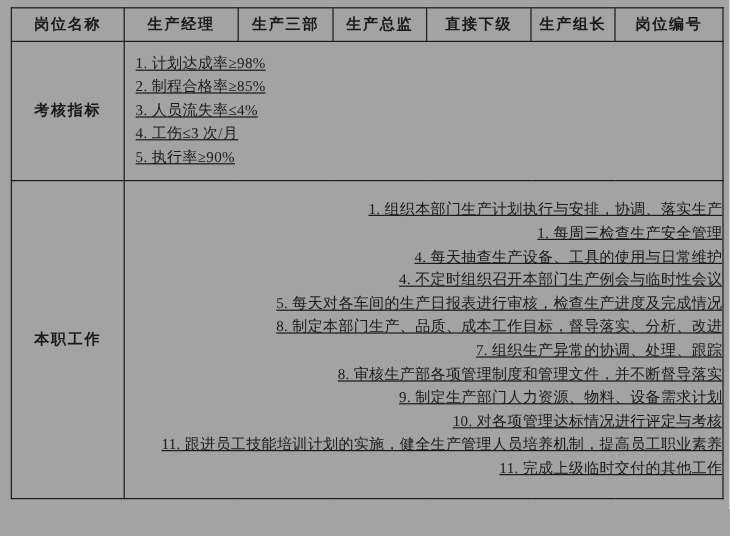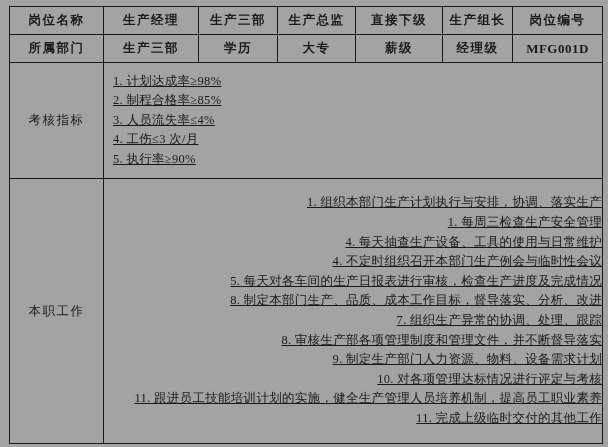--- a/index.html
+++ b/index.html
@@ -44,21 +44,21 @@
   td.hdr-cell.code-value {
     font-family: "Liberation Serif", "DejaVu Serif", serif;
     font-size: 13px;
     letter-spacing: 0.5px;
   }
   
   td.section-label {
     text-align: center;
     vertical-align: middle;
     font-family: "Liberation Sans", "DejaVu Sans", sans-serif;
-    font-weight: normal;
+    font-weight: bold;
     font-size: 12.5px;
     letter-spacing: 1.5px;
   }
   tr.kpi-row    { height: 116px; }
   tr.duties-row { height: 265px; }
   
   td.list-cell {
     vertical-align: middle;
     text-decoration: underline;
   }
@@ -91,29 +91,20 @@
     <tbody>
       <tr>
         <td class="hdr-cell">岗位名称</td>
         <td class="hdr-cell">生产经理</td>
         <td class="hdr-cell">生产三部</td>
         <td class="hdr-cell">生产总监</td>
         <td class="hdr-cell">直接下级</td>
         <td class="hdr-cell">生产组长</td>
         <td class="hdr-cell">岗位编号</td>
       </tr>
-      <tr>
-        <td class="hdr-cell">所属部门</td>
-        <td class="hdr-cell">生产三部</td>
-        <td class="hdr-cell">学历</td>
-        <td class="hdr-cell">大专</td>
-        <td class="hdr-cell">薪级</td>
-        <td class="hdr-cell">经理级</td>
-        <td class="hdr-cell code-value">MFG001D</td>
-      </tr>
       <tr class="kpi-row">
         <td class="section-label">考核指标</td>
         <td class="list-cell kpi-cell" colspan="6">
           <ul class="item-list">
             <li>1. 计划达成率≥98%</li>
             <li>2. 制程合格率≥85%</li>
             <li>3. 人员流失率≤4%</li>
             <li>4. 工伤≤3 次/月</li>
             <li>5. 执行率≥90%</li>
           </ul>

